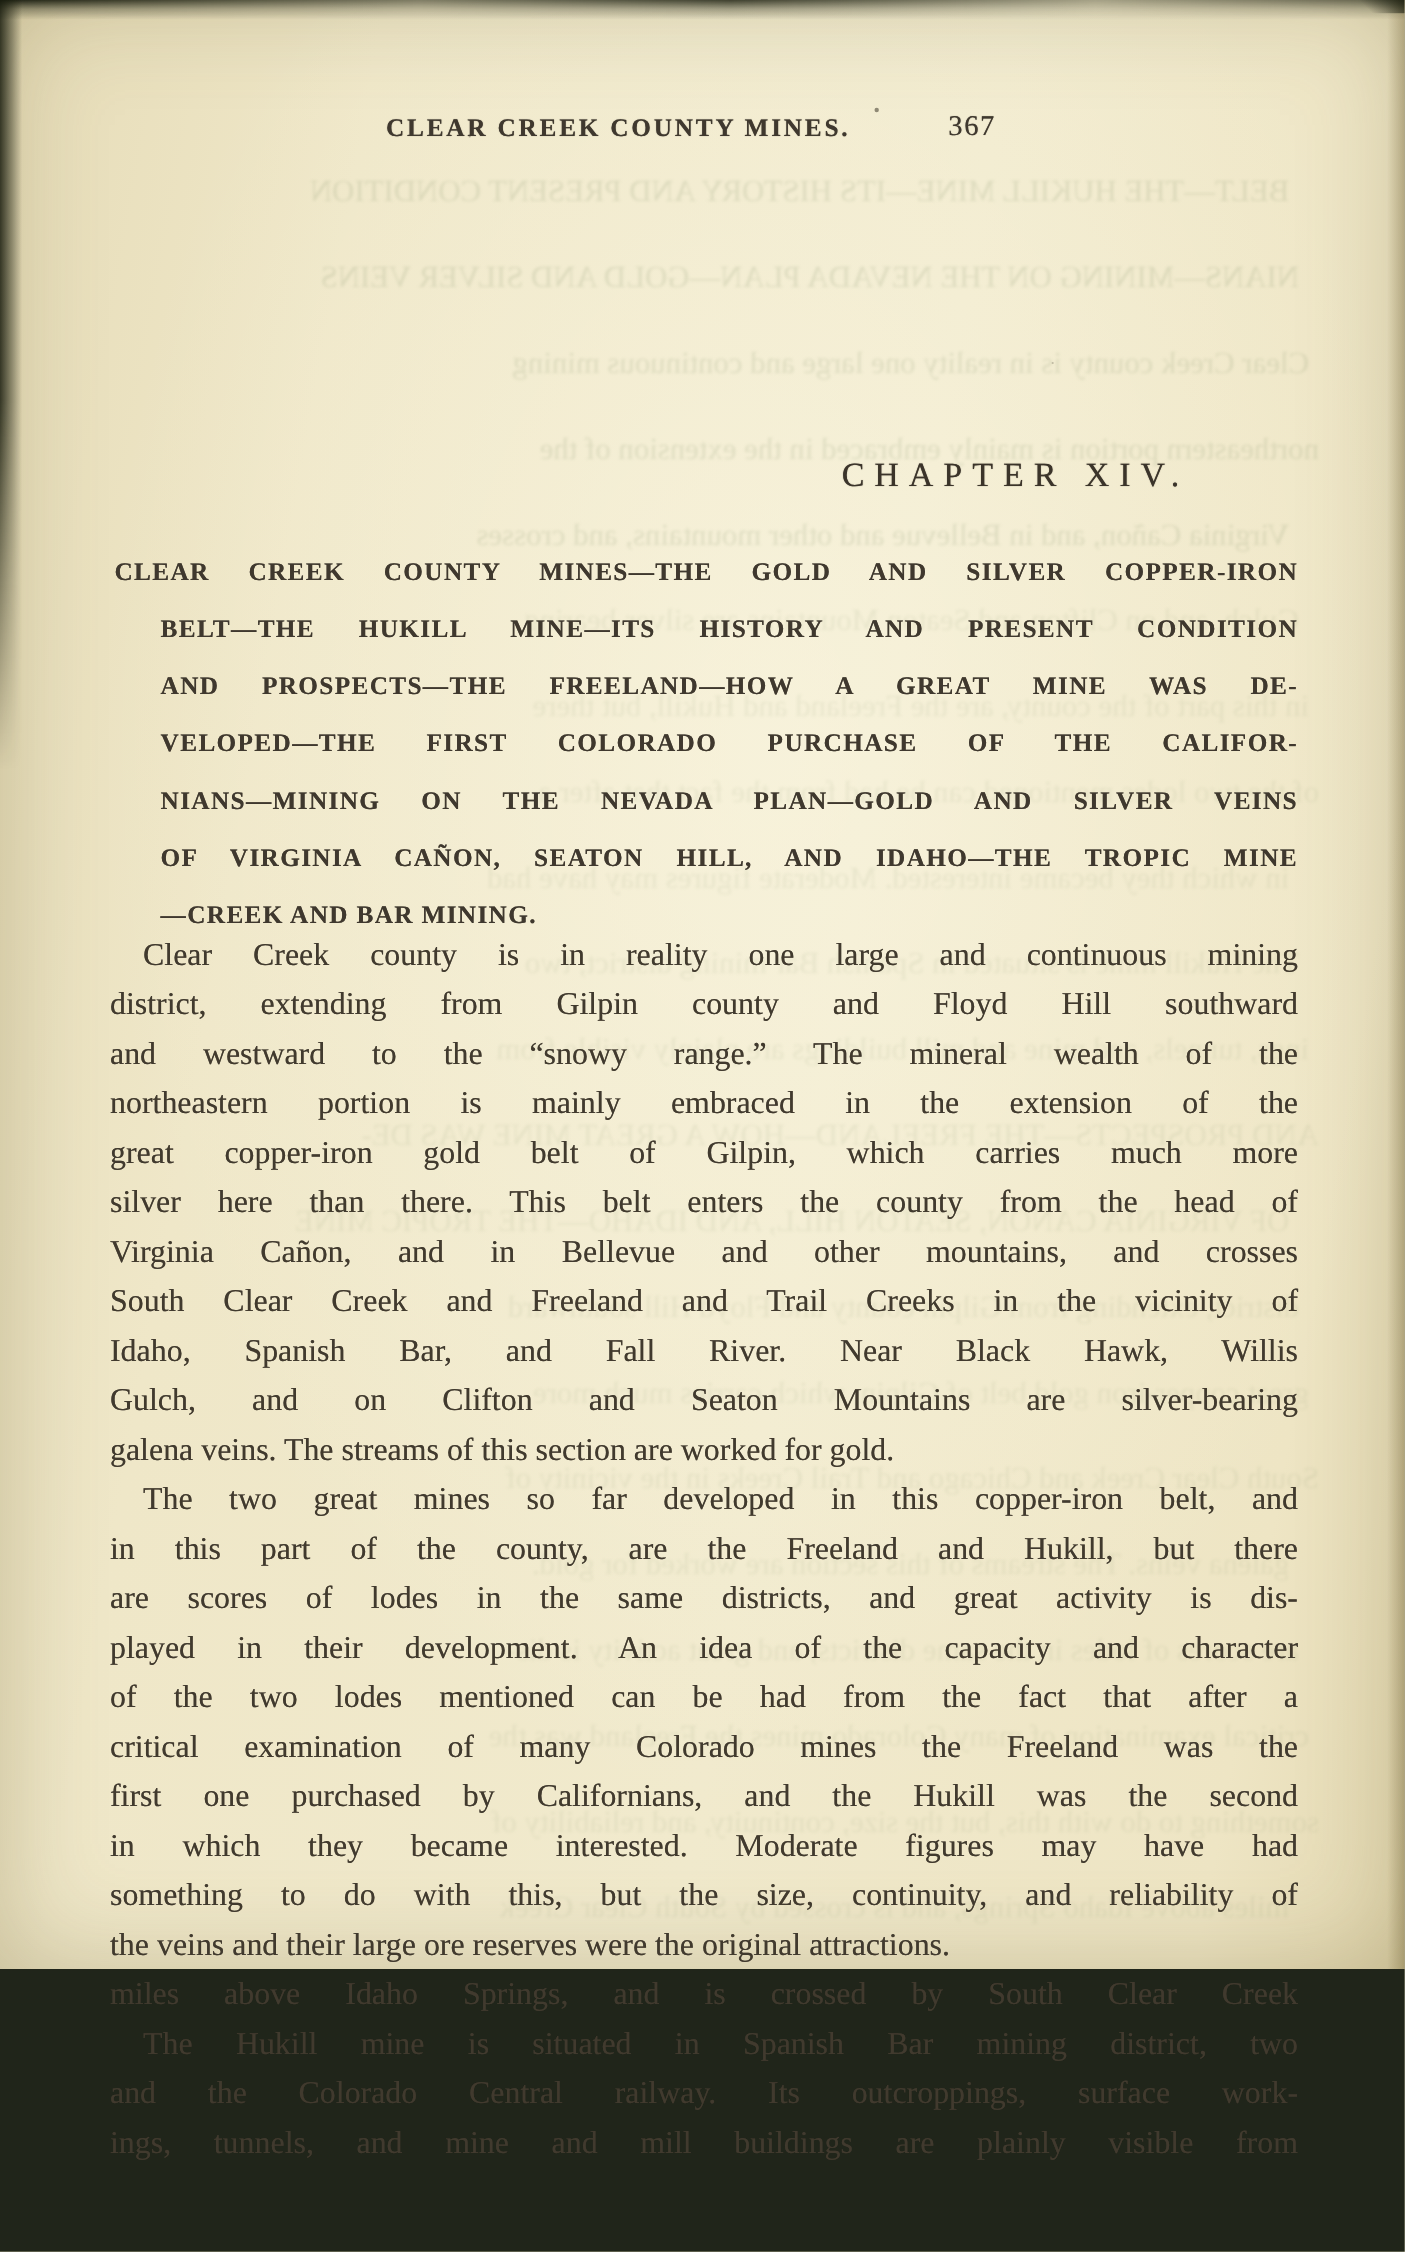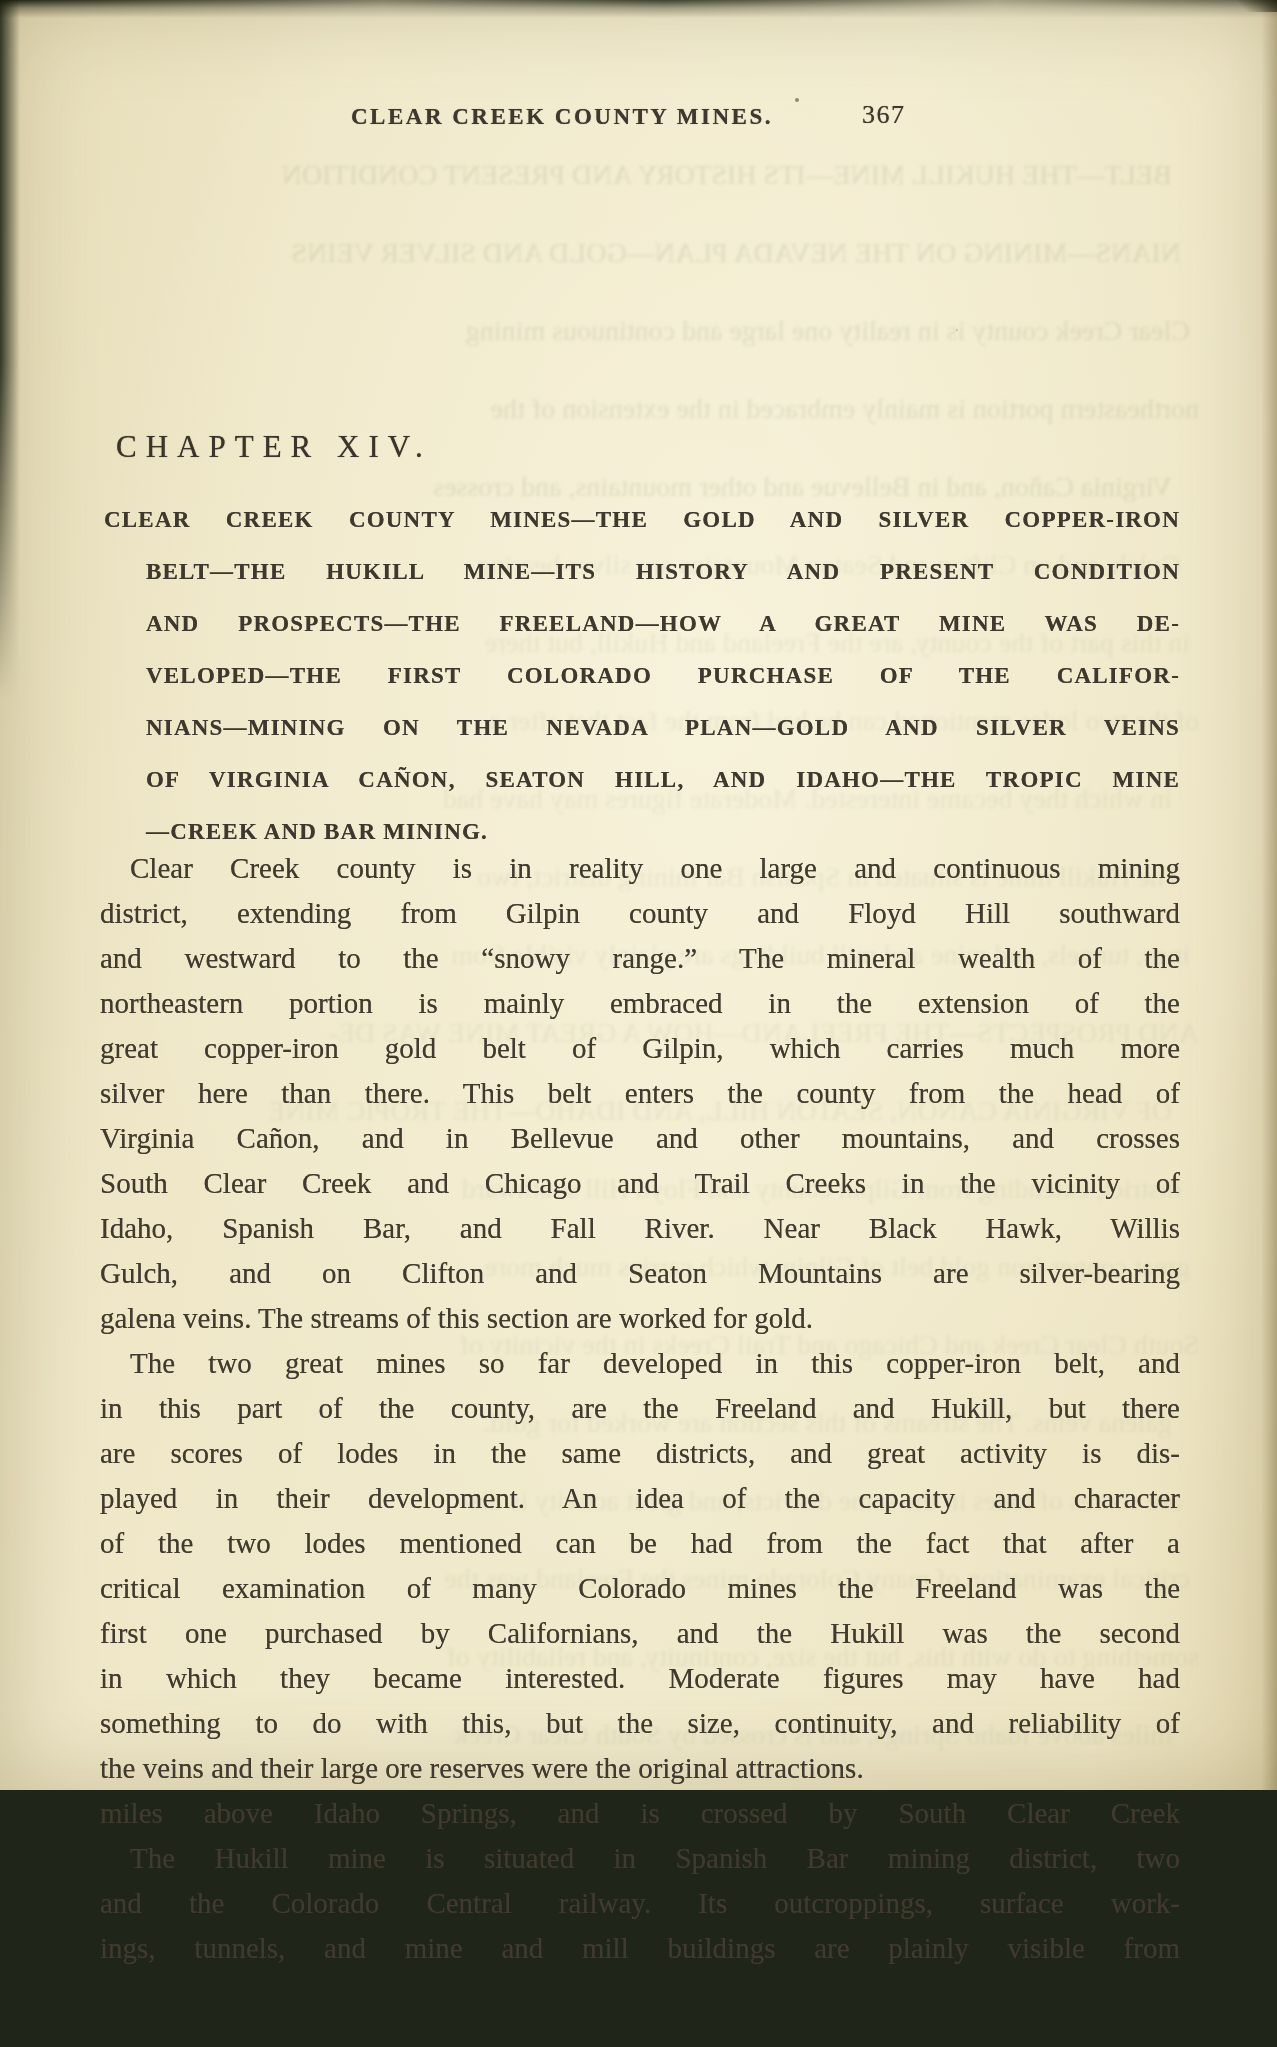--- a/index.html
+++ b/index.html
@@ -65,22 +65,22 @@
     font-size: 23px; letter-spacing: 2.5px;
     text-shadow: 0 0 0.7px rgba(63,56,46,0.8);
   }
   .page-number {
     position: absolute; left: 762px; top: 0;
     font-size: 26px; font-weight: normal; letter-spacing: 1.5px;
     text-shadow: 0 0 0.7px rgba(63,56,46,0.8);
   }
 
   #chapter {
-    position: absolute; top: 413px; left: 100px; width: 980px; margin: 16px;
-    text-align: left;
+    position: absolute; top: 413px; left: 100px; width: 980px; margin: 1px;
+    text-align: right;
     font-size: 31px; font-weight: 400; letter-spacing: 9px;
     text-shadow: 0 0 0.8px rgba(63,56,46,0.85);
     color: #3b342a;
   }
 
   #synopsis {
     position: absolute; top: 494px; left: 104px; width: 1076px;
     font-weight: bold; font-size: 23px;
     text-shadow: 0 0 0.6px rgba(63,56,46,0.75);
   }
@@ -155,21 +155,21 @@
     </section>
 
   <section id="bodytext">
       <div class="body-line first">Clear Creek county is in reality one large and continuous mining</div>
       <div class="body-line">district, extending from Gilpin county and Floyd Hill southward</div>
       <div class="body-line">and westward to the “snowy range.” The mineral wealth of the</div>
       <div class="body-line">northeastern portion is mainly embraced in the extension of the</div>
       <div class="body-line">great copper-iron gold belt of Gilpin, which carries much more</div>
       <div class="body-line">silver here than there. This belt enters the county from the head of</div>
       <div class="body-line">Virginia Cañon, and in Bellevue and other mountains, and crosses</div>
-      <div class="body-line">South Clear Creek and Chicago and Trail Creeks in the vicinity of</div>
+      <div class="body-line">South Clear Creek and Freeland and Trail Creeks in the vicinity of</div>
       <div class="body-line">Idaho, Spanish Bar, and Fall River. Near Black Hawk, Willis</div>
       <div class="body-line">Gulch, and on Clifton and Seaton Mountains are silver-bearing</div>
       <div class="body-line last">galena veins. The streams of this section are worked for gold.</div>
       <div class="body-line first">The two great mines so far developed in this copper-iron belt, and</div>
       <div class="body-line">in this part of the county, are the Freeland and Hukill, but there</div>
       <div class="body-line">are scores of lodes in the same districts, and great activity is dis-</div>
       <div class="body-line">played in their development. An idea of the capacity and character</div>
       <div class="body-line">of the two lodes mentioned can be had from the fact that after a</div>
       <div class="body-line">critical examination of many Colorado mines the Freeland was the</div>
       <div class="body-line">first one purchased by Californians, and the Hukill was the second</div>

